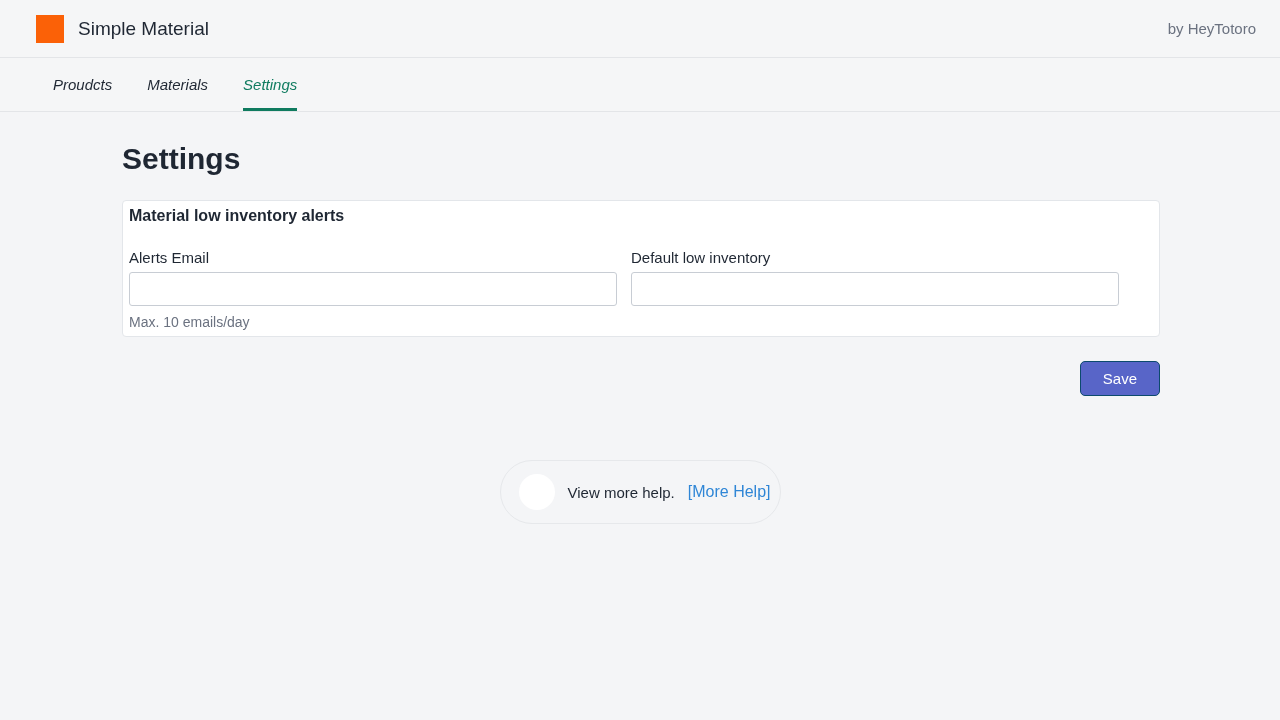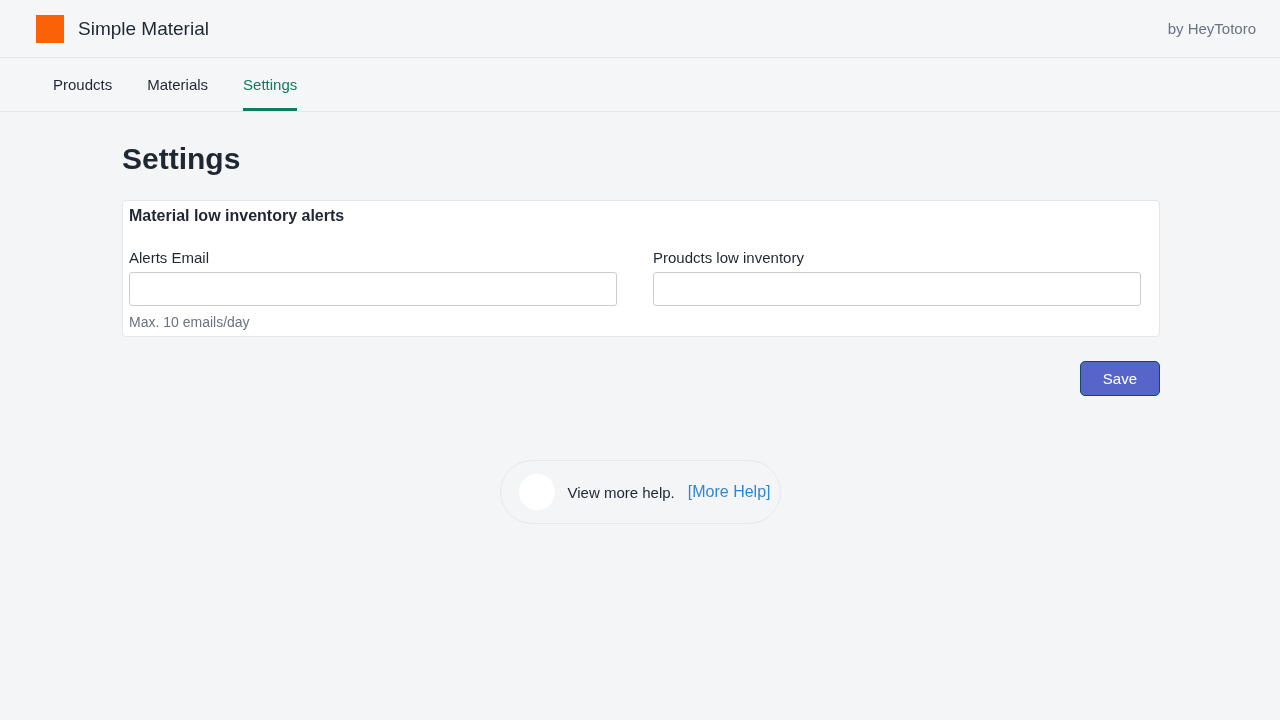--- a/index.html
+++ b/index.html
@@ -17,35 +17,35 @@
     height:58px; background:#f5f6f7; border-bottom:1px solid #e3e5e8;
     display:flex; align-items:center; padding:0 24px 0 36px;text-align:right;
   }
   .brand { display:flex; align-items:center; gap:14px; }
   .logo { width:28px; height:28px; background:#fb6107; display:block; }
   .brand-name { font-size:19px; color:#1f2733; }
   .byline { margin-left:auto; font-size:15px; color:#6b7280;padding-left:48px; }
 
   
   .tabbar { height:54px; background:#f5f6f7; border-bottom:1px solid #e3e5e8;
-    display:flex; align-items:stretch; padding-left:53px; }
+    display:flex; align-items:stretch; padding-left:53px;font-style:italic; }
   .tab { display:flex; align-items:center; font-size:15px; color:#1f2733;
      margin-right:35px; position:relative; cursor:pointer; }
   .tab.active { color:#0f7b5f; }
   .tab.active:after { content:""; position:absolute; left:0; right:0; bottom:0;
      height:3px; background:#0f7b5f; }
 
   
   .page { padding:0 0 0 122px; }
   .page-title { font-size:30px; font-weight:bold; color:#1f2733; margin:0; padding-top:30px; }
 
   .card { width:1038px; margin-top:24px; background:#fff; border:1px solid #e3e6ea;
      border-radius:4px; padding:6px; }
   .card-title { font-size:16px; font-weight:bold; color:#1f2733; margin:0 0 24px 0;}
-  .row { display:flex; gap:36px; }
+  .row { display:flex; gap:14px; }
   .field { width:488px; }
   .label { font-size:15px; color:#1f2733; margin-bottom:6px; }
   .input { width:100%; height:34px; border:1px solid #c8cdd4; border-radius:3px; background:#fff; }
   .help { font-size:14px; color:#6b7280; margin-top:8px; }
 
   .actions { width:1038px; display:flex; justify-content:flex-end; margin-top:24px; }
   .save { background:#5865c8; color:#fff; border:1px solid #0c4a6e; border-radius:5px;
      font-size:15px; padding:8px 22px; cursor:pointer; }
 
   .helppill { margin:64px auto 0 auto; width:281px; height:64px; border:1px solid #e6e8eb;
@@ -77,21 +77,21 @@
     <h1 class="page-title">Settings</h1>
     <div class="card">
       <div class="card-title">Material low inventory alerts</div>
       <div class="row">
         <div class="field">
           <div class="label">Alerts Email</div>
           <input class="input" style="">
           <div class="help">Max. 10 emails/day</div>
         </div>
         <div class="field">
-          <div class="label">Proudcts low inventory</div>
+          <div class="label">Default low inventory</div>
           <input class="input" type="number" style="">
         </div>
       </div>
     </div>
     <div class="actions">
       <button class="save">Save</button>
     </div>
   </div>
 
   <div class="helppill">

